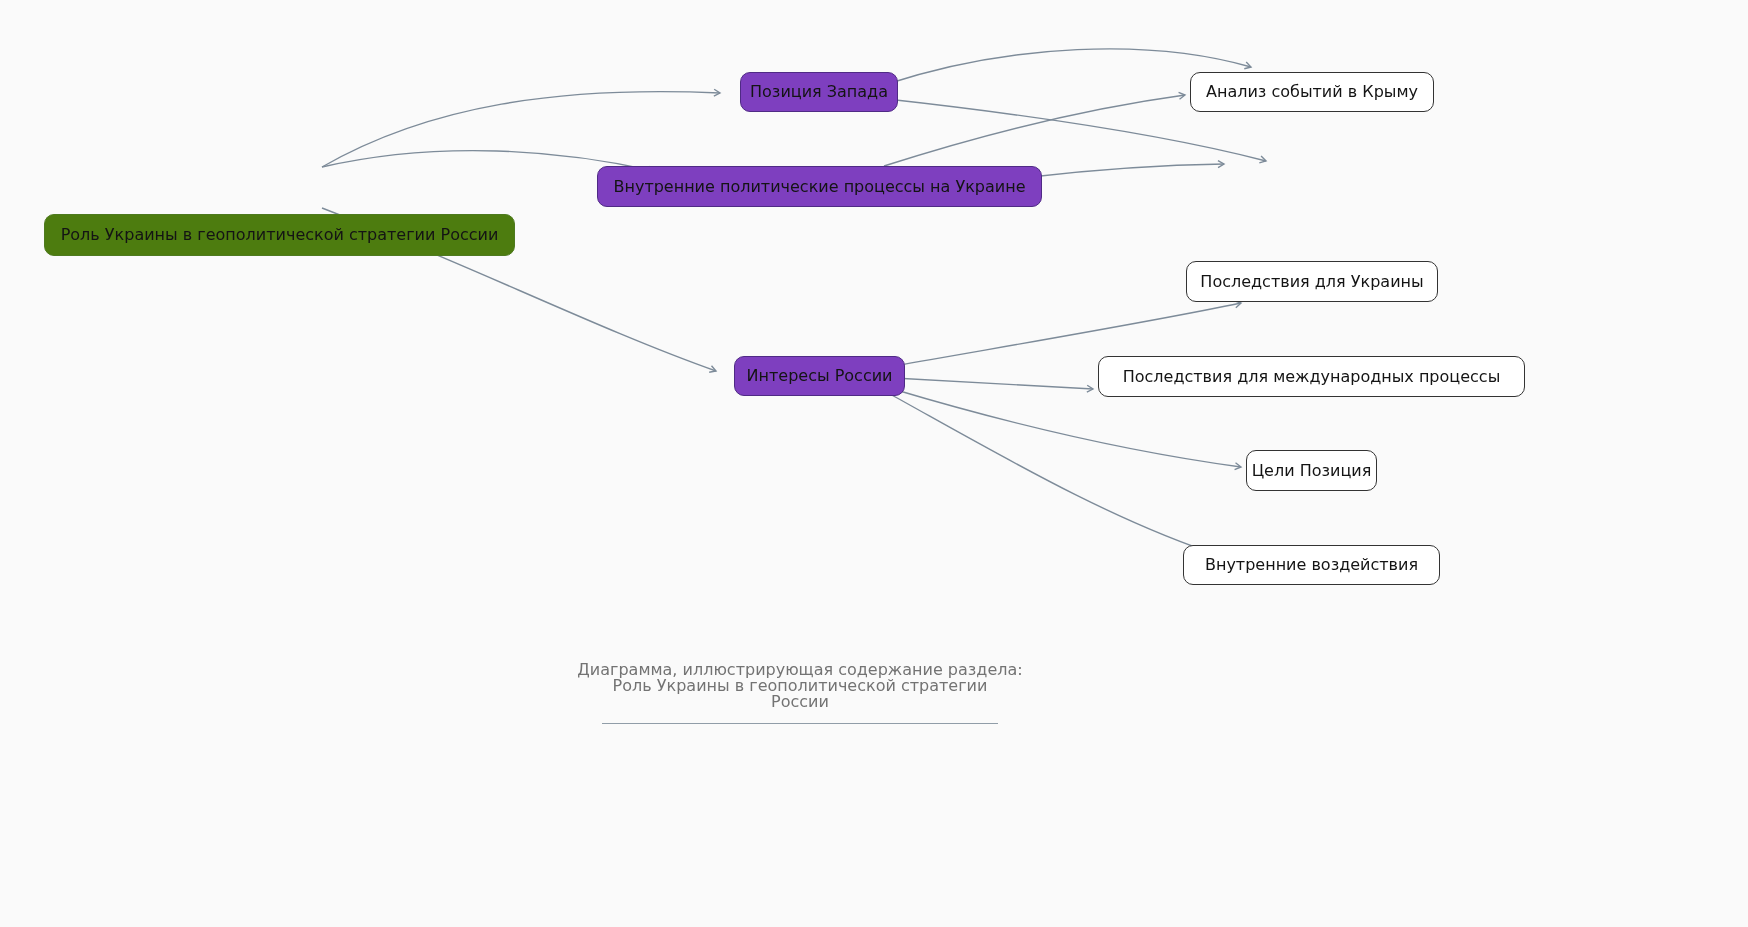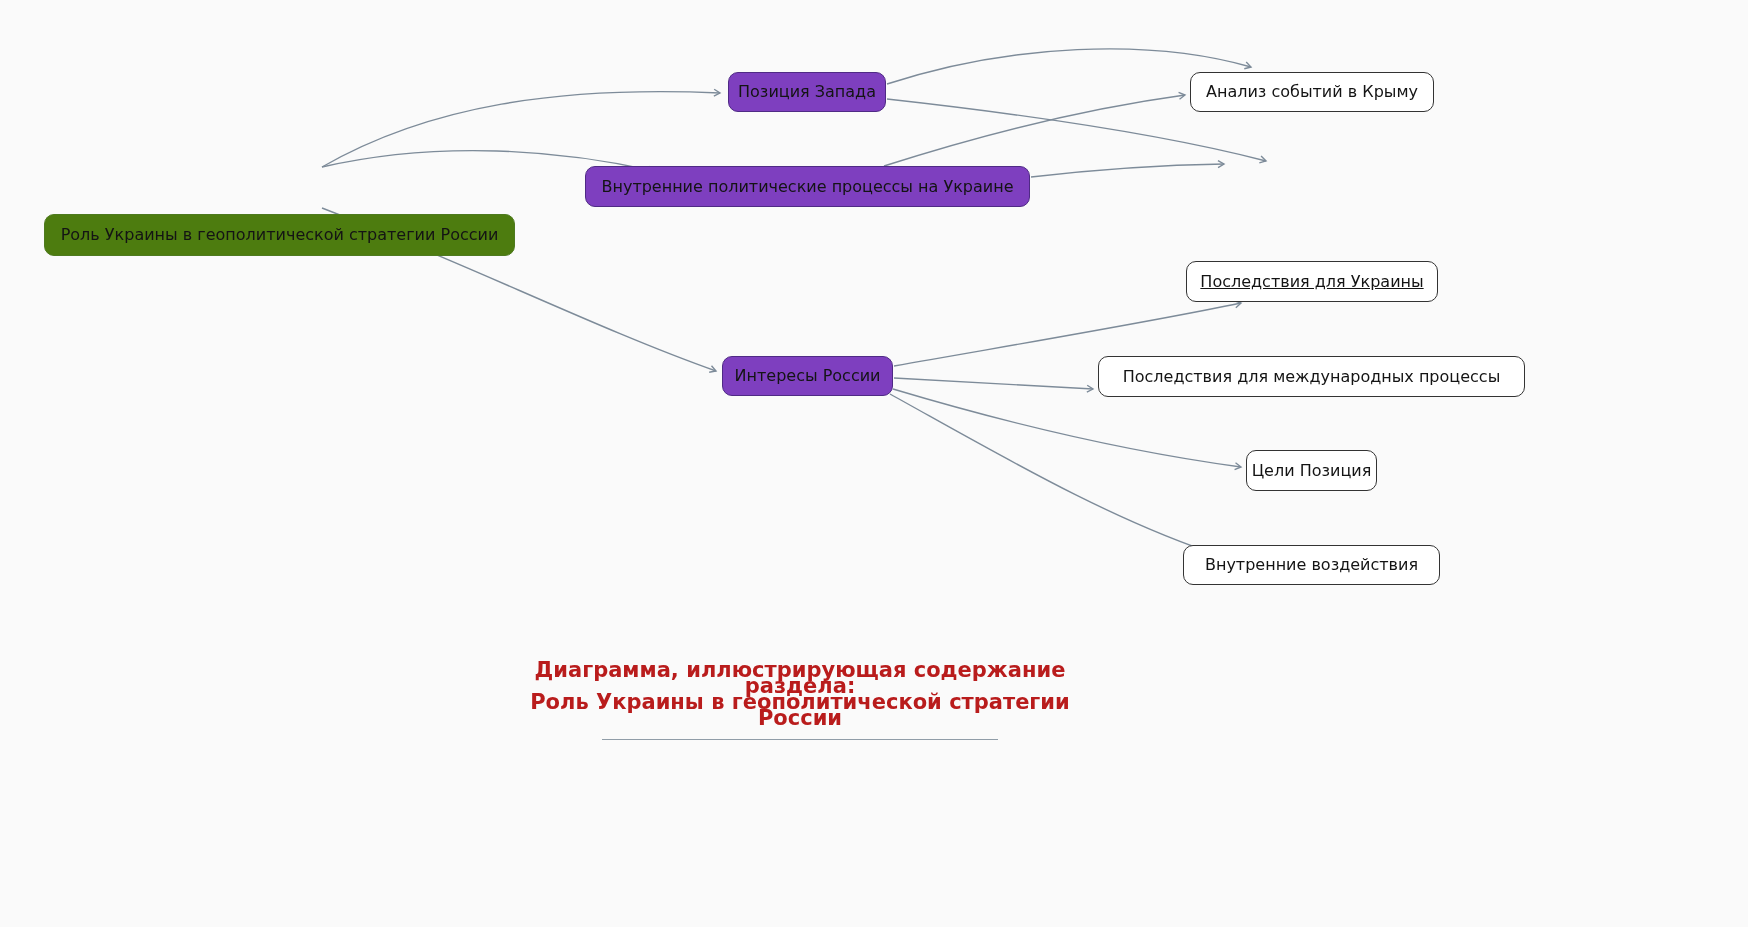--- a/index.html
+++ b/index.html
@@ -34,49 +34,50 @@
     line-height:1.1;
   }
   .node-root{
     background:#4d7c0f;
     border:1.5px solid #4e7a1f;
     margin-top:48px;
   }
   .node-branch{
     background:#7e3fbf;
     border:1.5px solid #4f2a85;
+    margin-left:12px;
   }
   .node-leaf{
     background:#ffffff;
     border:1.5px solid #333333;
   }
   
   .n-root       {left:44px;  top:166px; width:471px; height:42px;}
   .n-poswest    {left:728px; top:72px;  width:158px; height:40px;}
   .n-internal   {left:585px; top:166px; width:445px; height:41px;}
   .n-interests  {left:722px; top:356px; width:171px; height:40px;}
   .n-crimea     {left:1190px;top:72px;  width:244px; height:40px;text-align:center;}
   .n-southeast  {left:1120px;top:166px; width:384px; height:41px;}
-  .n-consequa   {left:1186px;top:261px; width:252px; height:41px;text-decoration:underline;}
+  .n-consequa   {left:1186px;top:261px; width:252px; height:41px;}
   .n-conseqintl {left:1098px;top:356px; width:427px; height:41px;}
   .n-goals      {left:1246px;top:450px; width:131px; height:41px;}
   .n-tools      {left:1183px;top:545px; width:257px; height:40px;}
 
   .footer{
     position:absolute;
     left:520px;
     top:662px;
     width:560px;
     text-align:center;
   }
   .caption{
-    font-weight:bold;
-    font-size:21px;
+    font-weight:normal;
+    font-size:16px;
     line-height:16px;
-    color:#b91c1c;
+    color:#737373;
     white-space:pre-line;
   }
   .rule{
     width:396px;
     margin:13px auto 0 auto;
     border-top:1px solid #909da8;
     height:0;
   }
   .copyright{
     margin-top:15px;

